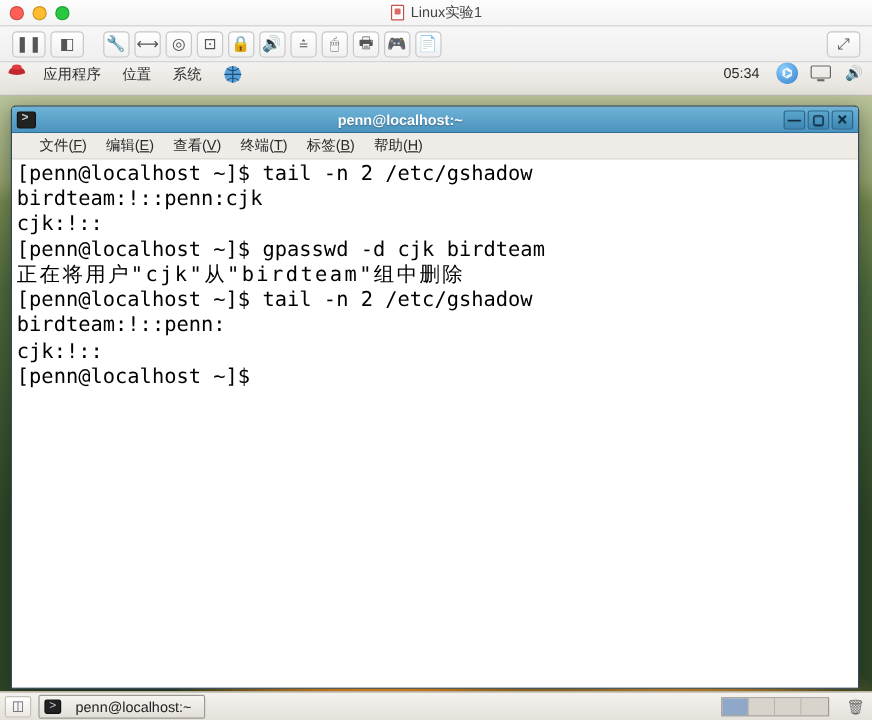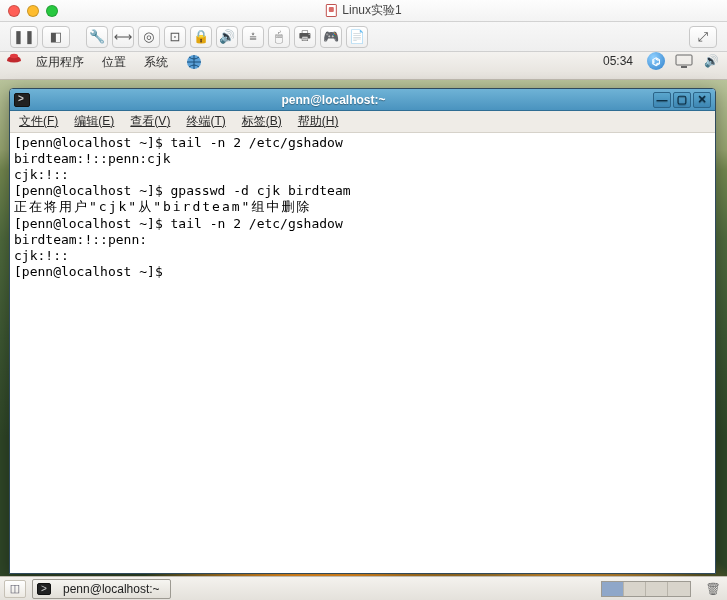--- a/index.html
+++ b/index.html
@@ -77,28 +77,28 @@
   border-radius:2px; position:relative;
 }
 .term-title-icon::after { content:">"; position:absolute; left:3px; top:-1px; color:#ccc; font-size:10px; }
 .term-title-text { flex:1; text-align:center; margin-left:-22px; }
 .win-btns { display:flex; gap:2px; }
 .win-btn { width:18px; height:16px; border:1px solid #2c6488; background:linear-gradient(#5aa6cd,#3d86b3);
   display:flex; align-items:center; justify-content:center; color:#0b2c41; font-size:11px; border-radius:2px; }
 
 .term-menubar {
   height:22px; background:#efece7; border-bottom:1px solid #d6d2ca;
-  display:flex; align-items:center; padding:0 3px; gap:4px; color:#2a2a2a;text-decoration:underline;
+  display:flex; align-items:center; padding:0 17px; gap:4px; color:#2a2a2a;
 }
 .term-menu-item { padding:2px 6px; }
 .mn-accel { text-decoration:underline; }
 
 .term-body {
   flex:1; background:#fff; color:#000; font-family:"DejaVu Sans Mono","Menlo",monospace;
-  font-size:13px; line-height:1.24; padding:2px 4px; white-space:pre; overflow:hidden;
+  font-size:17px; line-height:1.24; padding:2px 4px; white-space:pre; overflow:hidden;
 }
 .term-body .cn { letter-spacing:2px; }
 
 
 .task-panel {
   position:absolute; left:0; right:0; bottom:0; height:24px;
   background:linear-gradient(#f4f2ee,#e4e1db); border-top:1px solid #bfbab0;
   display:flex; align-items:center; padding:0 4px; gap:6px;
 }
 .show-desktop { width:22px; height:18px; border:1px solid #c6c1b6; background:linear-gradient(#fff,#ece9e2);

